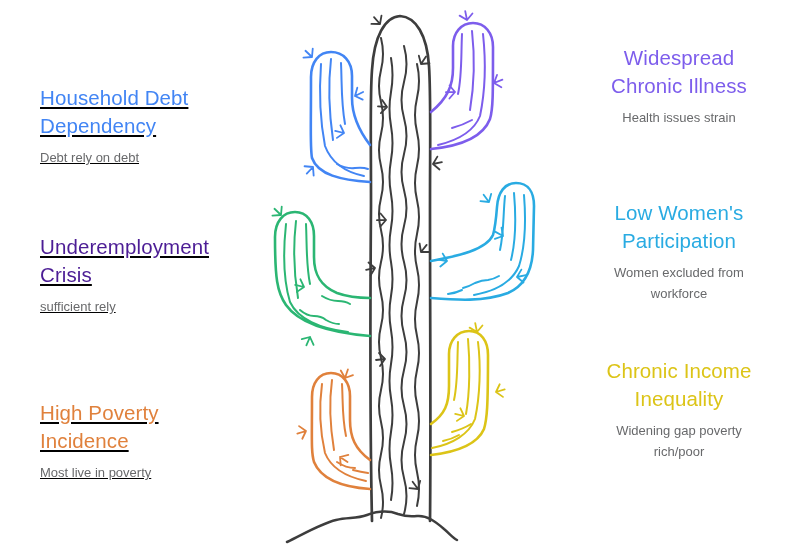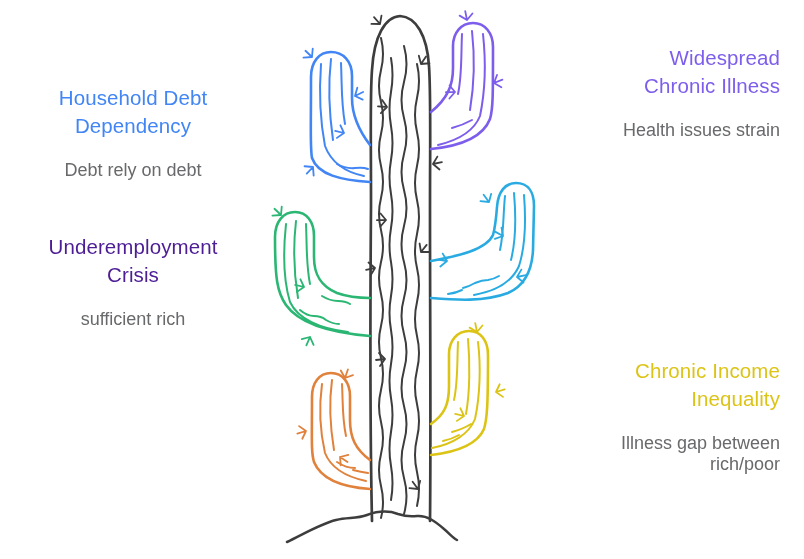--- a/index.html
+++ b/index.html
@@ -8,24 +8,24 @@
     font-family:"Liberation Sans","DejaVu Sans",sans-serif;
   }
   .cactus{position:absolute;left:0;top:0;width:804px;height:559px;}
   .cactus path,.cactus use{fill:none;stroke-linecap:round;stroke-linejoin:round;}
   .outline{stroke-width:2.6;}
   .trunk-outline{stroke-width:2.7;}
   .ridge{stroke-width:2;}
   .ground{stroke-width:2.5;}
   .spn{stroke-width:1.8;}
   .label{position:absolute;}
-  .label.left{left:40px;width:186px;text-align:center;}
-  .label.right{left:578px;width:202px;text-align:right;}
+  .label.left{left:40px;width:186px;text-align:left;text-decoration:underline;}
+  .label.right{left:578px;width:202px;text-align:center;}
   .label-title{font-size:20.5px;line-height:28px;font-weight:500;letter-spacing:.1px;}
-  .label-sub{margin-top:20px;font-size:18px;line-height:21px;color:#68696b;}
+  .label-sub{margin-top:7px;font-size:13px;line-height:21px;color:#68696b;}
 </style>
 </head>
 <body>
 
 <div class="stage">
 
   <svg class="cactus" viewBox="0 0 804 559" aria-hidden="true">
     <defs>
       <path id="spine" d="M0,0 L-7,-5 M0,0 L-1,-9 M0,0 L6,-6"></path>
     </defs>
@@ -130,42 +130,59 @@
       <div>Debt rely on debt</div>
     </div>
   </div>
 
   <div class="label left" style="top:233px">
     <div class="label-title" style="color: #4c1d95;">
       <div>Underemployment</div>
       <div>Crisis</div>
     </div>
     <div class="label-sub">
-      <div>sufficient rich</div>
+      <div>sufficient rely</div>
     </div>
   </div>
 
+  <div class="label left" style="top:399px">
+    <div class="label-title" style="color: rgb(224, 129, 60);">
+      <div>High Poverty</div>
+      <div>Incidence</div>
+    </div>
+    <div class="label-sub">
+      <div>Most live in poverty</div>
+    </div>
+  </div>
 
   <div class="label right" style="top:44px">
     <div class="label-title" style="color: rgb(125, 93, 236);">
       <div>Widespread</div>
       <div>Chronic Illness</div>
     </div>
     <div class="label-sub">
       <div>Health issues strain</div>
     </div>
   </div>
 
   <div class="label right" style="top:199px">
+    <div class="label-title" style="color: rgb(41, 171, 226);">
+      <div>Low Women's</div>
+      <div>Participation</div>
+    </div>
+    <div class="label-sub">
+      <div>Women excluded from</div>
+      <div>workforce</div>
+    </div>
   </div>
 
   <div class="label right" style="top:357px">
     <div class="label-title" style="color: rgb(220, 196, 23);">
       <div>Chronic Income</div>
       <div>Inequality</div>
     </div>
     <div class="label-sub">
-      <div>Illness gap between</div>
+      <div>Widening gap poverty</div>
       <div>rich/poor</div>
     </div>
   </div>
 
 </div>
 
 </body></html>

